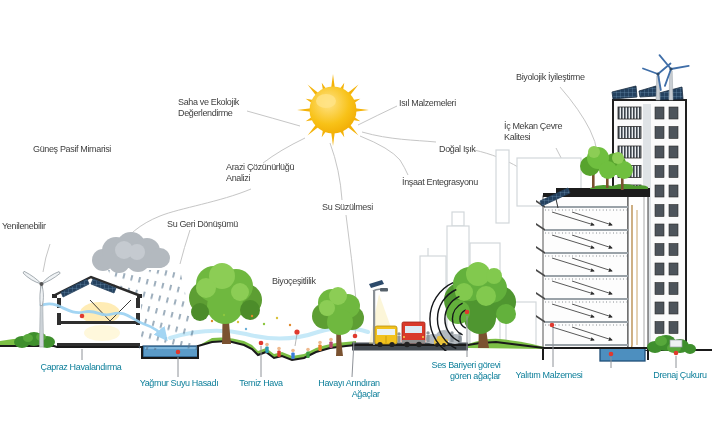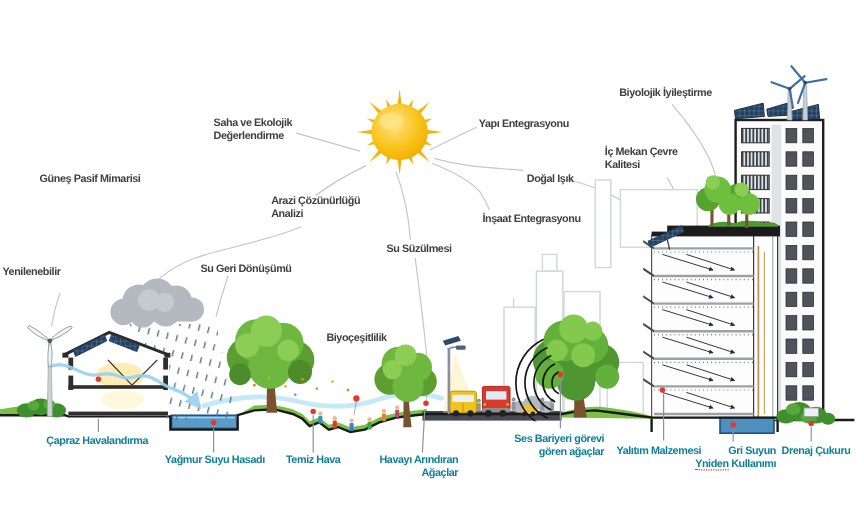--- a/index.html
+++ b/index.html
@@ -1,18 +1,18 @@
 <!DOCTYPE html>
 <html><head>
 <meta charset="utf-8">
 <style>
 html,body{margin:0;padding:0;background:#fff}
 #stage{position:relative;width:720px;height:427px;background:#fff;overflow:hidden;font-family:"Liberation Sans",sans-serif}
 #scene{position:absolute;left:0;top:0}
-.lbl{position:absolute;font-weight:bold;font-size:9px;line-height:1.25;color:#3f3f3f;letter-spacing:-0.35px;white-space:nowrap}
+.lbl{position:absolute;font-weight:normal;font-size:9px;line-height:1.25;color:#3f3f3f;letter-spacing:-0.35px;white-space:nowrap}
 .lbl span{display:block}
 .teal{color:#0d7f9a}
 .ctr{text-align:right;transform:translateX(-50%)}
 .squig{border-bottom:1px dotted #e0392e}
 </style>
 </head>
 <body>
 
 <div id="stage">
 <svg id="scene" width="720" height="427" viewBox="0 0 720 427">
@@ -475,21 +475,21 @@
       <span>Arazi Çözünürlüğü</span>
       <span>Analizi</span>
     </div>
 <div class="lbl" style="left:322px;top:202px">
       <span>Su Süzülmesi</span>
     </div>
 <div class="lbl" style="left:272px;top:276px">
       <span>Biyoçeşitlilik</span>
     </div>
 <div class="lbl" style="left:399px;top:98px">
-      <span>Yapı Entegrasyonu</span>
+      <span>Isıl Malzemeleri</span>
     </div>
 <div class="lbl" style="left:439px;top:144px">
       <span>Doğal Işık</span>
     </div>
 <div class="lbl" style="left:402px;top:177px">
       <span>İnşaat Entegrasyonu</span>
     </div>
 <div class="lbl" style="left:516px;top:72px">
       <span>Biyolojik İyileştirme</span>
     </div>
@@ -511,20 +511,16 @@
       <span>Havayı Arındıran</span>
       <span>Ağaçlar</span>
     </div>
 <div class="lbl teal ctr" style="left:466px;top:360px">
       <span>Ses Bariyeri görevi</span>
       <span>gören ağaçlar</span>
     </div>
 <div class="lbl teal ctr" style="left:549px;top:370px">
       <span>Yalıtım Malzemesi</span>
     </div>
-<div class="lbl teal ctr" style="left:613px;top:370px">
-      <span>Gri Suyun</span>
-      <span><span class="squig" style="display:inline">Yniden</span> <span style="display:inline">Kullanımı</span></span>
-    </div>
 <div class="lbl teal ctr" style="left:680px;top:370px">
       <span>Drenaj Çukuru</span>
     </div>
 </div>
 
 </body></html>

